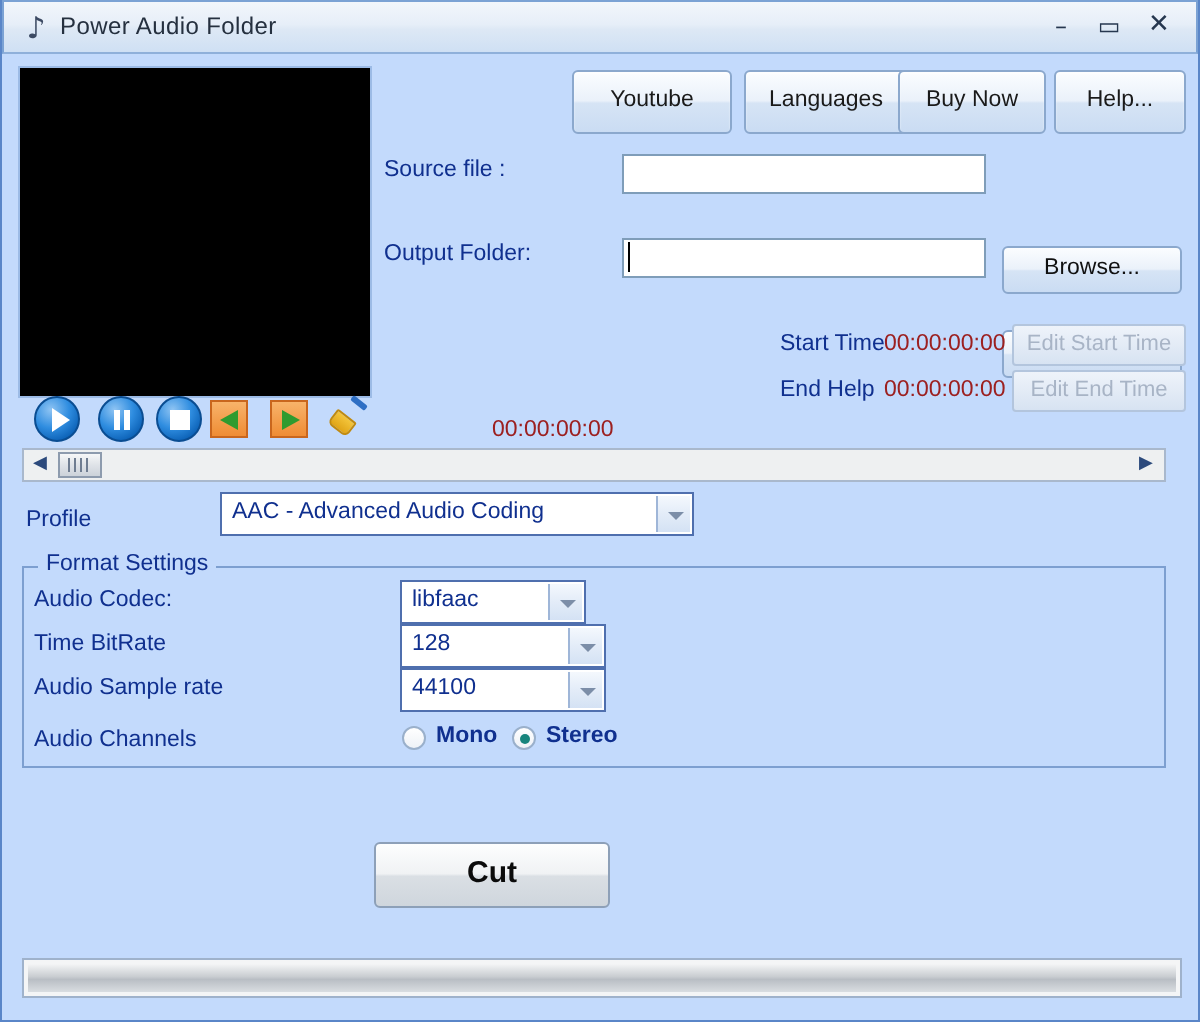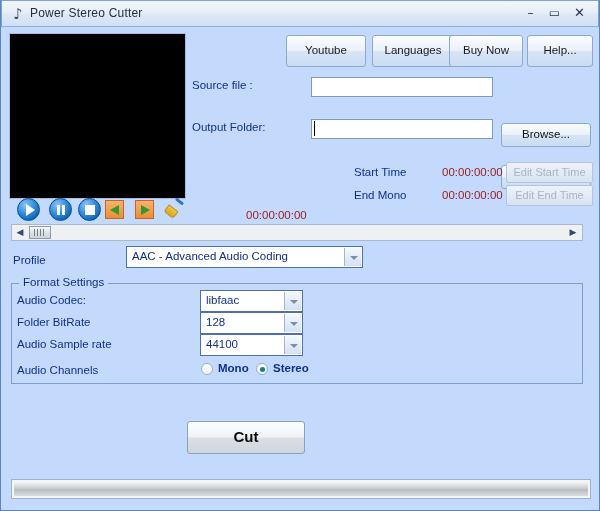--- a/index.html
+++ b/index.html
@@ -107,21 +107,21 @@
     font-size: 11.5px; color: #111;
     text-align: center; line-height: 21px;
     cursor: default;
     margin-top: 47px;
   }
   #browse-source { left: 500px; top: 76px; }
   #browse-output { left: 500px; top: 118px; }
 
   
   .tlabel {
-    position: absolute; font-size: 11.5px; color: #10308f;
+    position: absolute; font-size: 11.5px; color: #10308f; margin-left: 36px;
   }
   #lbl-start { left: 353px; top: 166px; }
   #lbl-end   { left: 353px; top: 189px; }
   .tvalue {
     position: absolute; font-size: 11.5px; color: #9c2020;
   }
   #val-start { left: 441px; top: 166px; }
   #val-end   { left: 441px; top: 189px; }
 
   .editbtn {
@@ -272,41 +272,41 @@
     box-sizing: border-box;
   }
   .combo .cbtn::after {
     content: "";
     position: absolute; left: 5px; top: 8px;
     width: 0; height: 0;
     border-left: 4px solid transparent;
     border-right: 4px solid transparent;
     border-top: 4px solid #7c8ea8;
   }
-  #combo-profile { left: 125px; top: 246px; width: 237px; }
+  #combo-profile { left: 109px; top: 246px; width: 237px; }
 
   
   #grp-format {
     position: absolute; left: 10px; top: 283px;
     width: 572px; height: 101px;
     border: 1px solid #7d9fd0;
     box-sizing: border-box;
   }
   #grp-legend {
     position: absolute; left: 18px; top: 276px;
     background: #c3dafc;
     padding: 0 4px;
     font-size: 11.5px; color: #10308f;
   }
   #lbl-codec  { position: absolute; left: 16px; top: 294px; font-size: 11.5px; color: #10308f; }
   #lbl-bitrate{ position: absolute; left: 16px; top: 316px; font-size: 11.5px; color: #10308f; }
   #lbl-srate  { position: absolute; left: 16px; top: 338px; font-size: 11.5px; color: #10308f; text-align: center; }
   #lbl-chan   { position: absolute; left: 16px; top: 364px; font-size: 11.5px; color: #10308f; }
 
-  #combo-codec   { left: 199px; top: 290px; width: 103px; }
+  #combo-codec   { left: 199px; top: 290px; width: 93px; }
   #combo-bitrate { left: 199px; top: 312px; width: 103px; }
   #combo-srate   { left: 199px; top: 334px; width: 103px; }
 
   .radiowrap { position: absolute; top: 362px; cursor: default; }
   #radio-mono   { left: 200px; }
   #radio-stereo { left: 255px; }
   .radio {
     position: absolute; left: 0; top: 1px;
     width: 12px; height: 12px; border-radius: 50%;
     background: linear-gradient(to bottom, #ffffff 0%, #eef2f7 100%);
@@ -350,21 +350,21 @@
     background: linear-gradient(to bottom, #f4f5f6 0%, #c9cdd1 45%, #b9bec4 55%, #d9dde1 100%);
   }
 </style>
 </head>
 <body>
 
 <div id="app">
 
   <div id="titlebar">
     <div id="title-icon">♪</div>
-    <div id="title-text">Power Stereo Cutter</div>
+    <div id="title-text">Power Audio Folder</div>
     <div class="wbtn" id="btn-min">–</div>
     <div class="wbtn" id="btn-max">▭</div>
     <div class="wbtn" id="btn-close">✕</div>
   </div>
 
   <div id="video-preview"></div>
 
   <div class="topbtn" id="btn-languages">Languages</div>
   <div class="topbtn" id="btn-youtube">Youtube</div>
   <div class="topbtn" id="btn-help">Help...</div>
@@ -376,21 +376,21 @@
 
   <div class="flabel" id="lbl-output">Output Folder:</div>
   <input class="tfield" id="in-output" type="text" value="" style="">
   <div id="caret"></div>
   <div class="browse" id="browse-output">Browse...</div>
 
   <div class="tlabel" id="lbl-start">Start Time</div>
   <div class="tvalue" id="val-start">00:00:00:00</div>
   <div class="editbtn" id="edit-start">Edit Start Time</div>
 
-  <div class="tlabel" id="lbl-end">End Mono</div>
+  <div class="tlabel" id="lbl-end">End Help</div>
   <div class="tvalue" id="val-end">00:00:00:00</div>
   <div class="editbtn" id="edit-end">Edit End Time</div>
 
   <div class="tbtn" id="tb-play">
     <div class="circ">
         <div class="glyph-play"></div>
       </div>
   </div>
   <div class="tbtn" id="tb-pause">
     <div class="circ">
@@ -432,21 +432,21 @@
 
   <div id="grp-format"></div>
   <div id="grp-legend">Format Settings</div>
 
   <div id="lbl-codec">Audio Codec:</div>
   <div class="combo" id="combo-codec">
     <div class="ctext">libfaac</div>
     <div class="cbtn"></div>
   </div>
 
-  <div id="lbl-bitrate">Folder BitRate</div>
+  <div id="lbl-bitrate">Time BitRate</div>
   <div class="combo" id="combo-bitrate">
     <div class="ctext">128</div>
     <div class="cbtn"></div>
   </div>
 
   <div id="lbl-srate">Audio Sample rate</div>
   <div class="combo" id="combo-srate">
     <div class="ctext">44100</div>
     <div class="cbtn"></div>
   </div>

